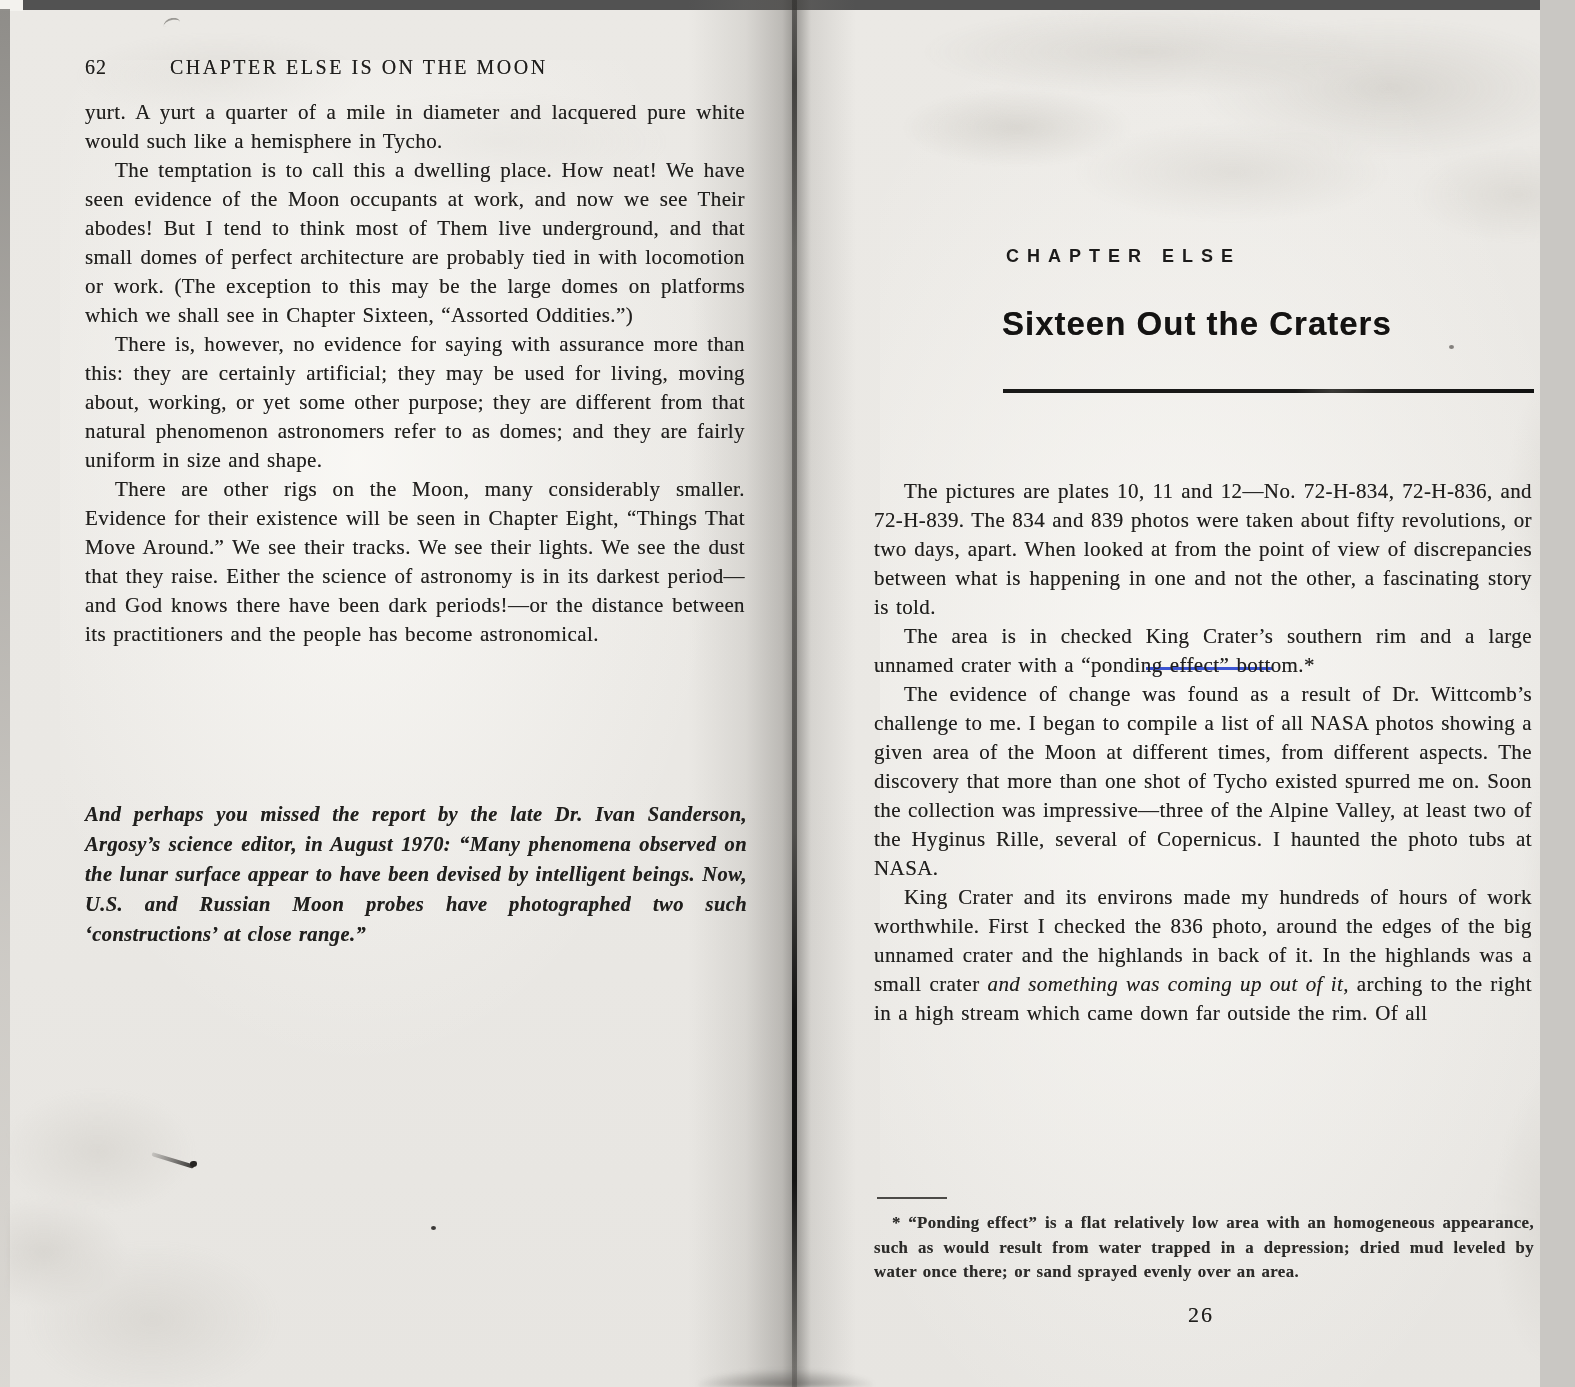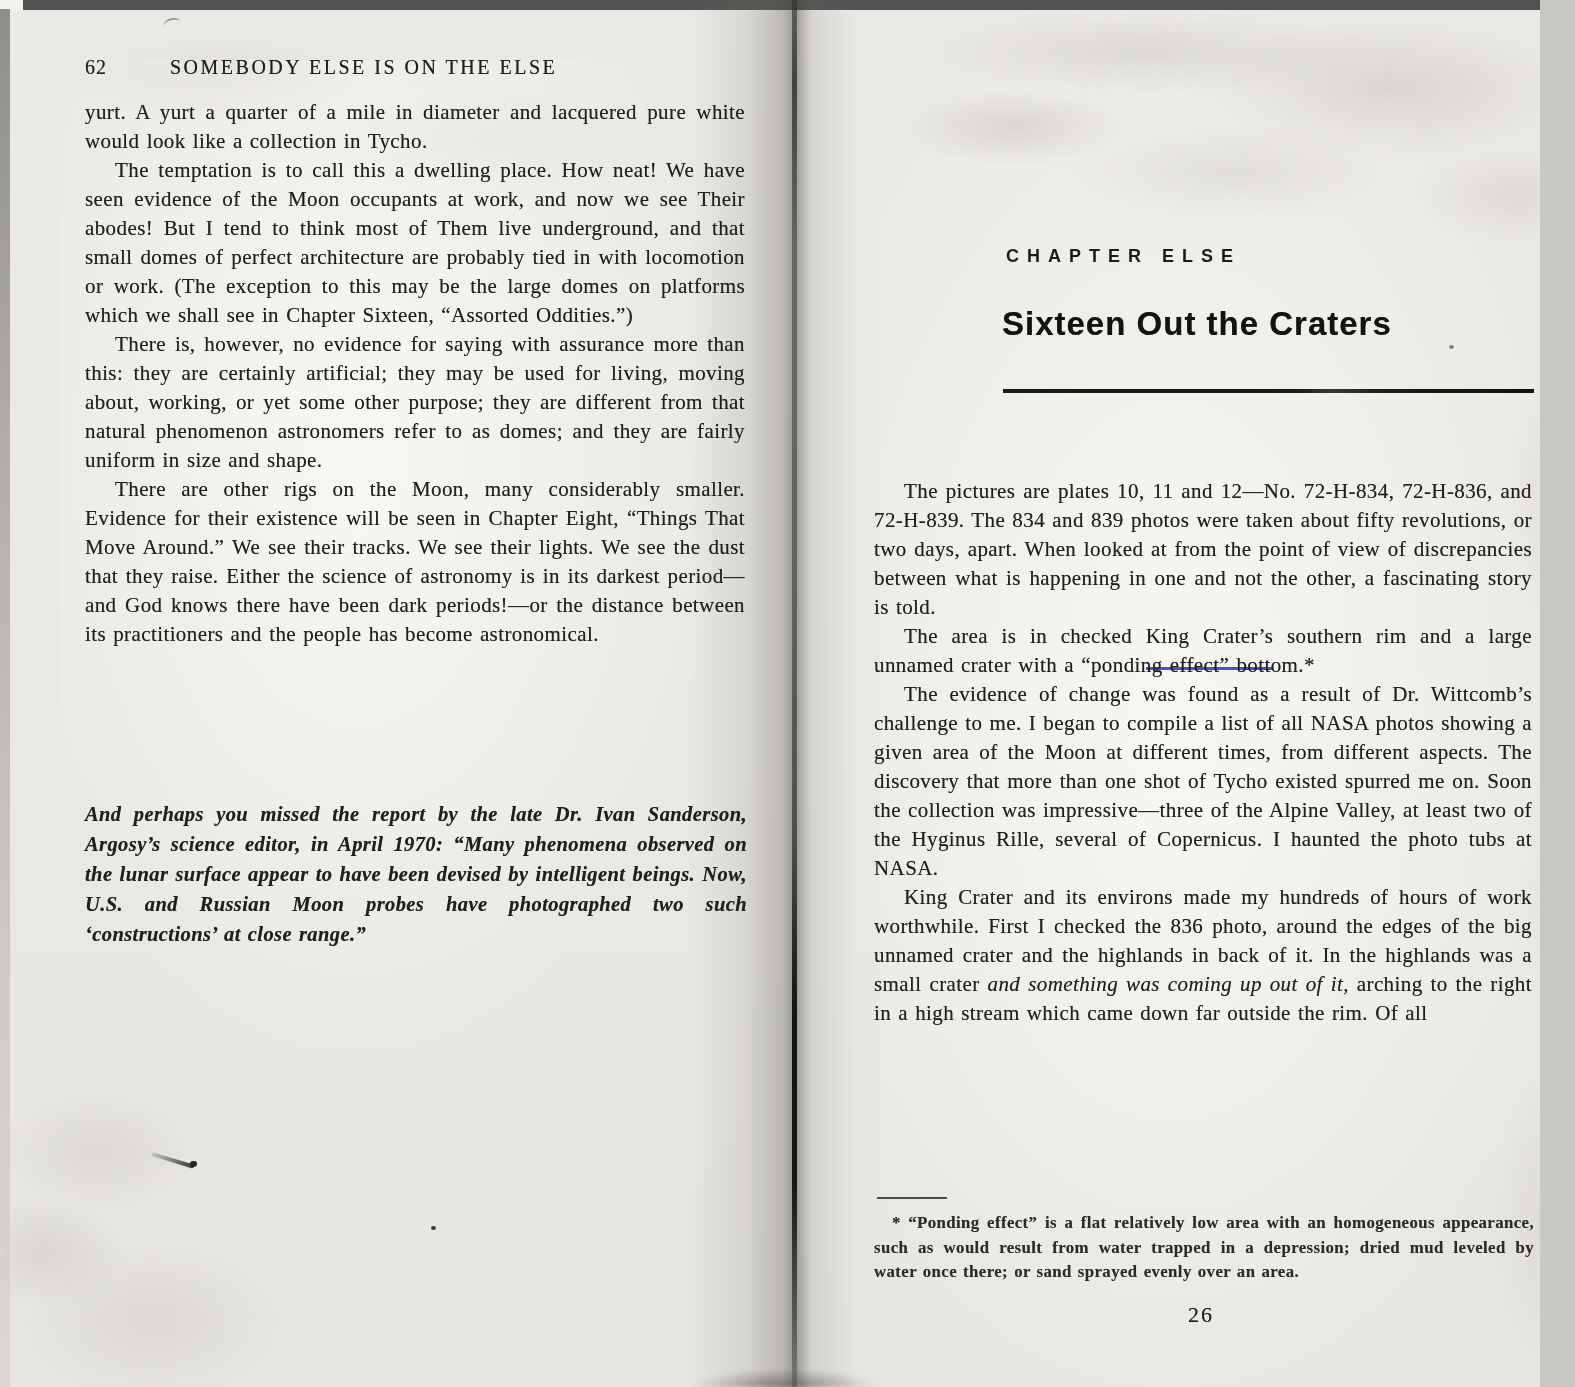--- a/index.html
+++ b/index.html
@@ -105,29 +105,29 @@
   <div class="mottle-right-edge"></div>
   <div class="mottle-bottom-left"></div>
   <div class="left-page-light"></div>
   <div class="right-page-light"></div>
   <div class="spine-shadow"></div>
   <div class="spine-line"></div>
   <div class="gutter-bottom-shadow"></div>
 
   <div>
     <span class="lp-pagenum">62</span>
-    <span class="lp-runhead">SOMEBODY ELSE IS ON THE ELSE</span>
+    <span class="lp-runhead">CHAPTER ELSE IS ON THE MOON</span>
     <div class="body-col lp-body">
-        <p><span>yurt. A yurt a quarter of a mile in diameter and lacquered pure white would look like a collection in Tycho.</span></p>
+        <p><span>yurt. A yurt a quarter of a mile in diameter and lacquered pure white would such like a hemisphere in Tycho.</span></p>
         <p class="indent"><span>The temptation is to call this a dwelling place. How neat! We have seen evidence of the Moon occupants at work, and now we see Their abodes! But I tend to think most of Them live underground, and that small domes of perfect architecture are probably tied in with locomotion or work. (The exception to this may be the large domes on platforms which we shall see in Chapter Sixteen, “Assorted Oddities.”)</span></p>
         <p class="indent"><span>There is, however, no evidence for saying with assurance more than this: they are certainly artificial; they may be used for living, moving about, working, or yet some other purpose; they are different from that natural phenomenon astronomers refer to as domes; and they are fairly uniform in size and shape.</span></p>
         <p class="indent"><span>There are other rigs on the Moon, many considerably smaller. Evidence for their existence will be seen in Chapter Eight, “Things That Move Around.” We see their tracks. We see their lights. We see the dust that they raise. Either the science of astronomy is in its darkest period—and God knows there have been dark periods!—or the distance between its practitioners and the people has become astronomical.</span></p>
       </div>
     <div class="body-col lp-note">
-        <p><span>And perhaps you missed the report by the late Dr. Ivan Sanderson, Argosy’s science editor, in April 1970: “Many phenomena observed on the lunar surface appear to have been devised by intelligent beings. Now, U.S. and Russian Moon probes have photographed two such ‘constructions’ at close range.”</span></p>
+        <p><span>And perhaps you missed the report by the late Dr. Ivan Sanderson, Argosy’s science editor, in August 1970: “Many phenomena observed on the lunar surface appear to have been devised by intelligent beings. Now, U.S. and Russian Moon probes have photographed two such ‘constructions’ at close range.”</span></p>
       </div>
     <div class="pencil-squiggle"></div>
     <div class="ink-slash"></div>
     <div class="ink-slash-blob"></div>
     <div class="ink-dot"></div>
   </div>
 
   <div>
     <div class="rp-chapter">CHAPTER ELSE</div>
     <div class="rp-title">Sixteen Out the Craters</div>

